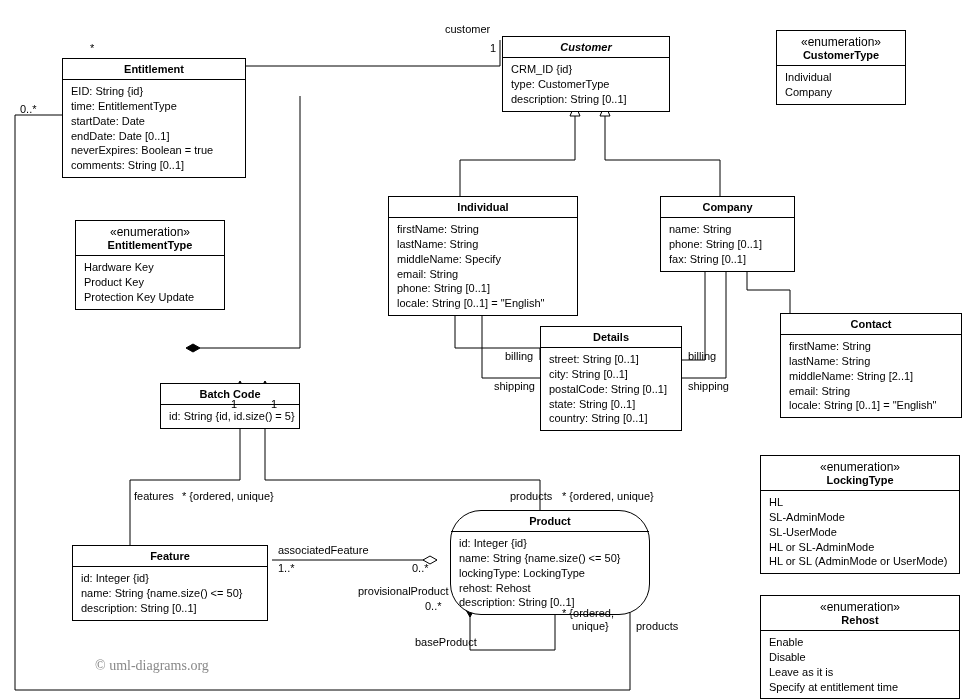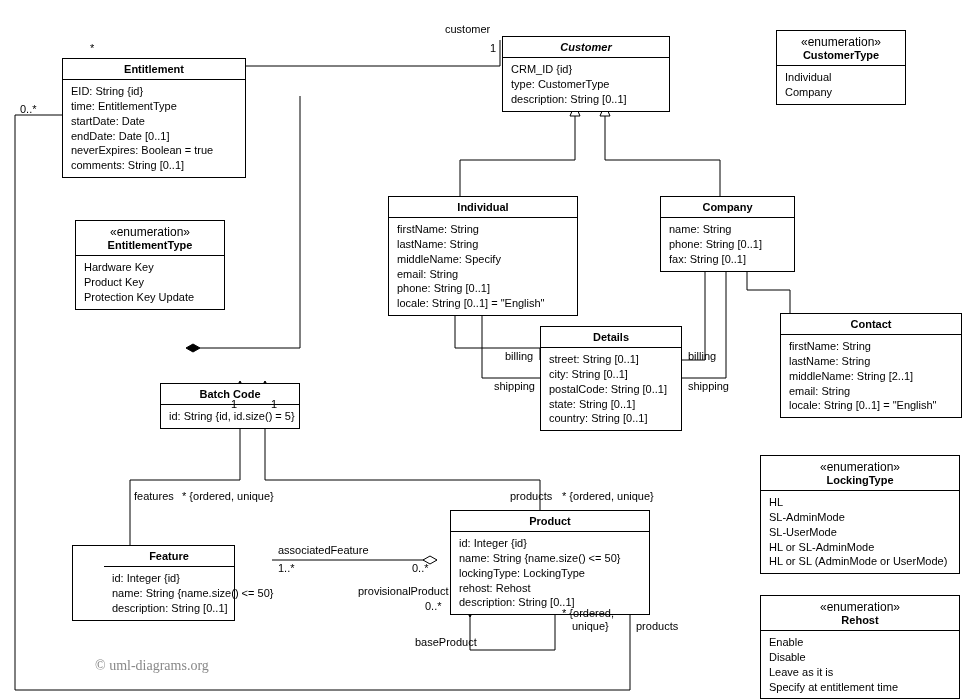--- a/index.html
+++ b/index.html
@@ -188,30 +188,30 @@
     </div>
 </div>
 
 <div class="uml-class" style="left:160px; top:363px; width:140px;margin-top:20px;">
   <div class="uml-title">Batch Code</div>
   <div class="uml-body">
       <div class="uml-line">id: String {id, id.size() = 5}</div>
     </div>
 </div>
 
-<div class="uml-class" style="left:72px; top:545px; width:163px;padding-left:31px;">
+<div class="uml-class" style="left:72px; top:545px; width:196px;">
   <div class="uml-title">Feature</div>
   <div class="uml-body">
       <div class="uml-line">id: Integer {id}</div>
       <div class="uml-line">name: String {name.size() &lt;= 50}</div>
       <div class="uml-line">description: String [0..1]</div>
     </div>
 </div>
 
-<div class="uml-class" style="left:450px; top:510px; width:200px;">
+<div class="uml-class" style="left:450px; top:510px; width:200px;border-radius:31px;">
   <div class="uml-title">Product</div>
   <div class="uml-body">
       <div class="uml-line">id: Integer {id}</div>
       <div class="uml-line">name: String {name.size() &lt;= 50}</div>
       <div class="uml-line">lockingType: LockingType</div>
       <div class="uml-line">rehost: Rehost</div>
       <div class="uml-line">description: String [0..1]</div>
     </div>
 </div>
 

